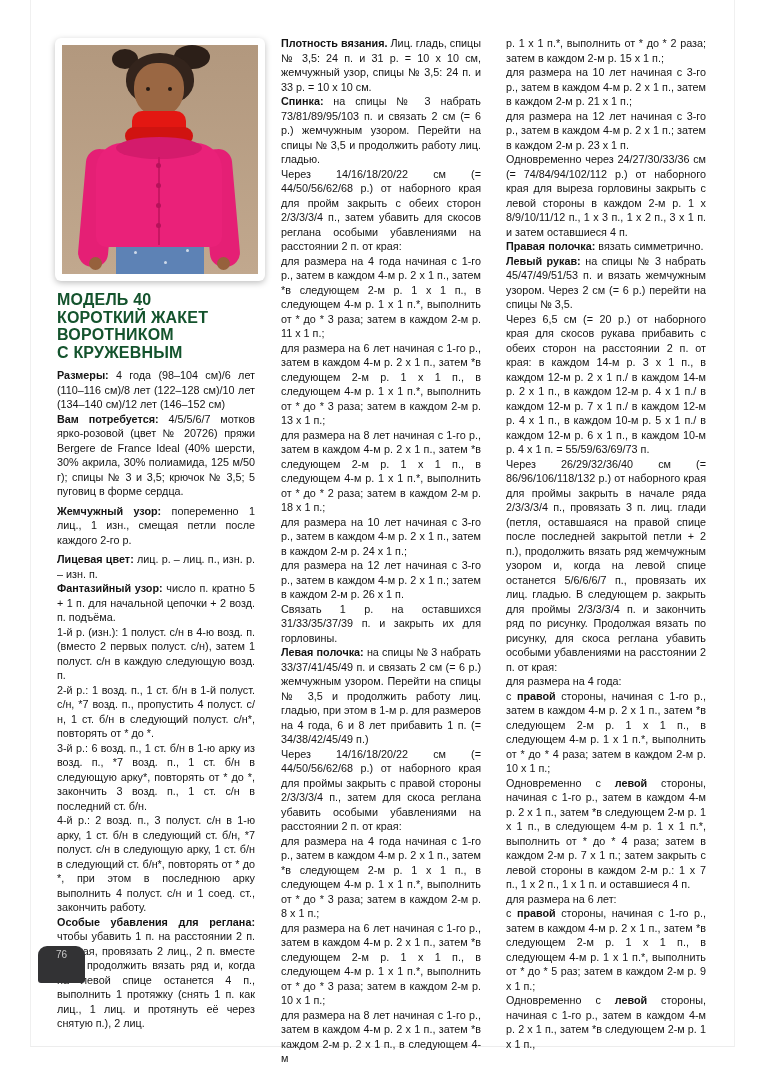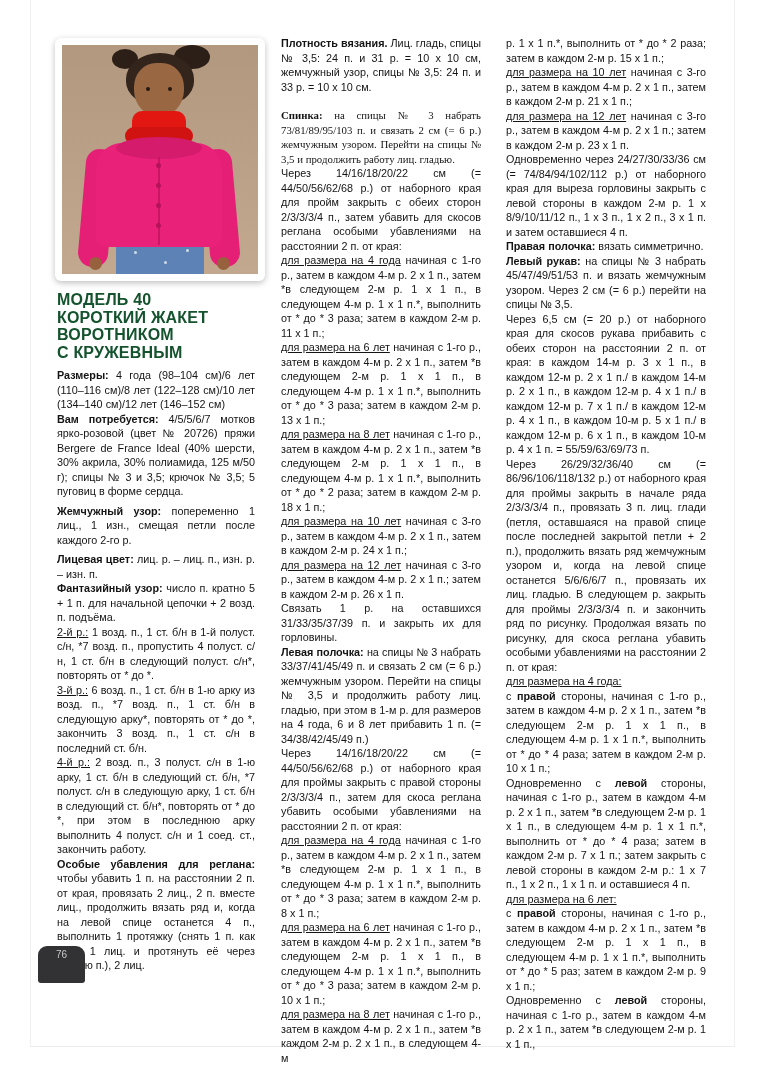--- a/index.html
+++ b/index.html
@@ -44,23 +44,23 @@
     font-weight:bold;font-size:16px;line-height:17.5px;color:#14532d;
     text-transform:uppercase;letter-spacing:.2px;}
 
   
   .col{position:absolute;font-size:10.8px;line-height:14.5px;text-align:justify;}
   .col-left{left:57px;top:368px;width:198px;}
   .col-middle{left:281px;top:36px;width:200px;}
   .col-right{left:506px;top:36px;width:200px;}
   .para{margin:0;}
   .para.g1{margin-top:5px;}
-  .para.g2{margin-top:14px;font-family:Liberation Serif, serif;}
+  .para.g2{}
   .para .b{font-weight:bold;}
-  .para .u{text-decoration:underline;}
+  .para .u{}
 
   
   .page-badge{position:absolute;left:38px;top:946px;width:47px;height:37px;
     background:#323234;color:#c9c9c9;border-radius:9px 9px 3px 3px;
     font-size:10px;text-align:center;box-sizing:border-box;padding-top:3px;}
 </style>
 </head>
 <body>
 
 <div class="page">
@@ -100,20 +100,21 @@
     <div>ВОРОТНИКОМ</div>
     <div>С КРУЖЕВНЫМ</div>
   </div>
 
   <div class="col col-left">
       <p class="para"><span class="b">Размеры: </span><span>4 года (98–104 см)/6 лет (110–116 см)/8 лет (122–128 см)/10 лет (134–140 см)/12 лет (146–152 см)</span></p>
       <p class="para"><span class="b">Вам потребуется: </span><span>4/5/5/6/7 мотков ярко-розовой (цвет № 20726) пряжи Bergere de France Ideal (40% шерсти, 30% акрила, 30% полиамида, 125 м/50 г); спицы № 3 и 3,5; крючок № 3,5; 5 пуговиц в форме сердца.</span></p>
       <p class="para g1"><span class="b">Жемчужный узор: </span><span>попеременно 1 лиц., 1 изн., смещая петли после каждого 2-го р.</span></p>
       <p class="para g1"><span class="b">Лицевая цвет: </span><span>лиц. р. – лиц. п., изн. р. – изн. п.</span></p>
       <p class="para"><span class="b">Фантазийный узор: </span><span>число п. кратно 5 + 1 п. для начальной цепочки + 2 возд. п. подъёма.</span></p>
+      <p class="para"><span class="u">1-й р. (изн.):</span><span> 1 полуст. с/н в 4-ю возд. п. (вместо 2 первых полуст. с/н), затем 1 полуст. с/н в каждую следующую возд. п.</span></p>
       <p class="para"><span class="u">2-й р.:</span><span> 1 возд. п., 1 ст. б/н в 1-й полуст. с/н, *7 возд. п., пропустить 4 полуст. с/н, 1 ст. б/н в следующий полуст. с/н*, повторять от * до *.</span></p>
       <p class="para"><span class="u">3-й р.:</span><span> 6 возд. п., 1 ст. б/н в 1-ю арку из возд. п., *7 возд. п., 1 ст. б/н в следующую арку*, повторять от * до *, закончить 3 возд. п., 1 ст. с/н в последний ст. б/н.</span></p>
       <p class="para"><span class="u">4-й р.:</span><span> 2 возд. п., 3 полуст. с/н в 1-ю арку, 1 ст. б/н в следующий ст. б/н, *7 полуст. с/н в следующую арку, 1 ст. б/н в следующий ст. б/н*, повторять от * до *, при этом в последнюю арку выполнить 4 полуст. с/н и 1 соед. ст., закончить работу.</span></p>
       <p class="para"><span class="b">Особые убавления для реглана: </span><span>чтобы убавить 1 п. на расстоянии 2 п. от края, провязать 2 лиц., 2 п. вместе лиц., продолжить вязать ряд и, когда на левой спице останется 4 п., выполнить 1 протяжку (снять 1 п. как лиц., 1 лиц. и протянуть её через снятую п.), 2 лиц.</span></p>
     </div>
   <div class="col col-middle">
       <p class="para"><span class="b">Плотность вязания. </span><span>Лиц. гладь, спицы № 3,5: 24 п. и 31 р. = 10 х 10 см, жемчужный узор, спицы № 3,5: 24 п. и 33 р. = 10 х 10 см.</span></p>
       <p class="para g2"><span class="b">Спинка: </span><span>на спицы № 3 набрать 73/81/89/95/103 п. и связать 2 см (= 6 р.) жемчужным узором. Перейти на спицы № 3,5 и продолжить работу лиц. гладью.</span></p>
       <p class="para"><span>Через 14/16/18/20/22 см (= 44/50/56/62/68 р.) от наборного края для пройм закрыть с обеих сторон 2/3/3/3/4 п., затем убавить для скосов реглана особыми убавлениями на расстоянии 2 п. от края:</span></p>
       <p class="para"><span class="u">для размера на 4 года</span><span> начиная с 1-го р., затем в каждом 4-м р. 2 х 1 п., затем *в следующем 2-м р. 1 х 1 п., в следующем 4-м р. 1 х 1 п.*, выполнить от * до * 3 раза; затем в каждом 2-м р. 11 х 1 п.;</span></p>

